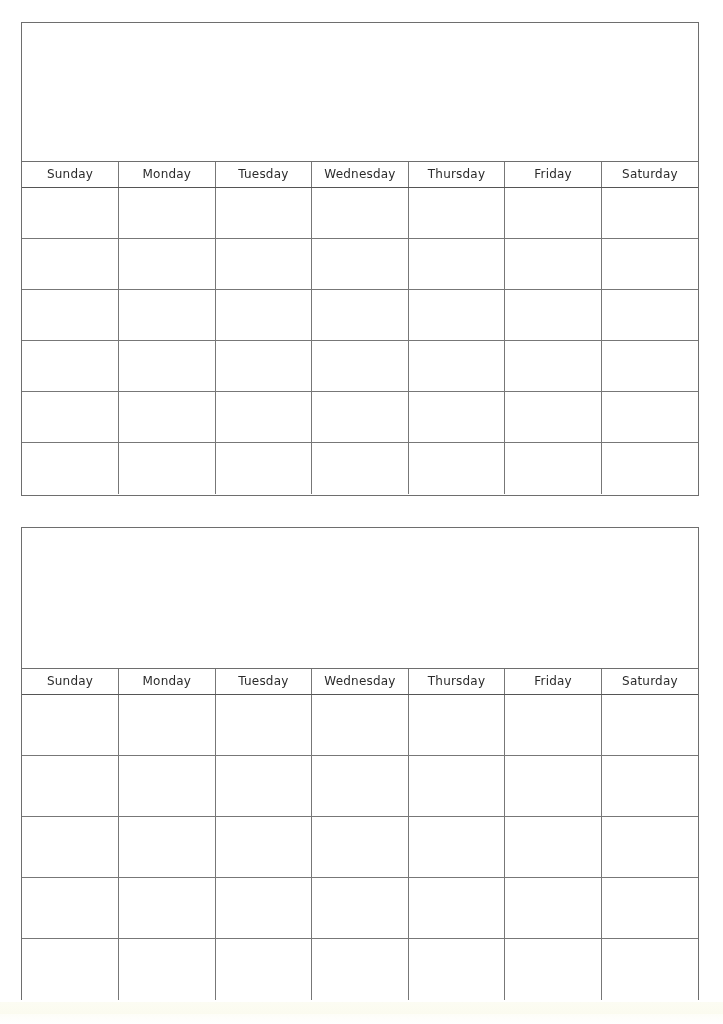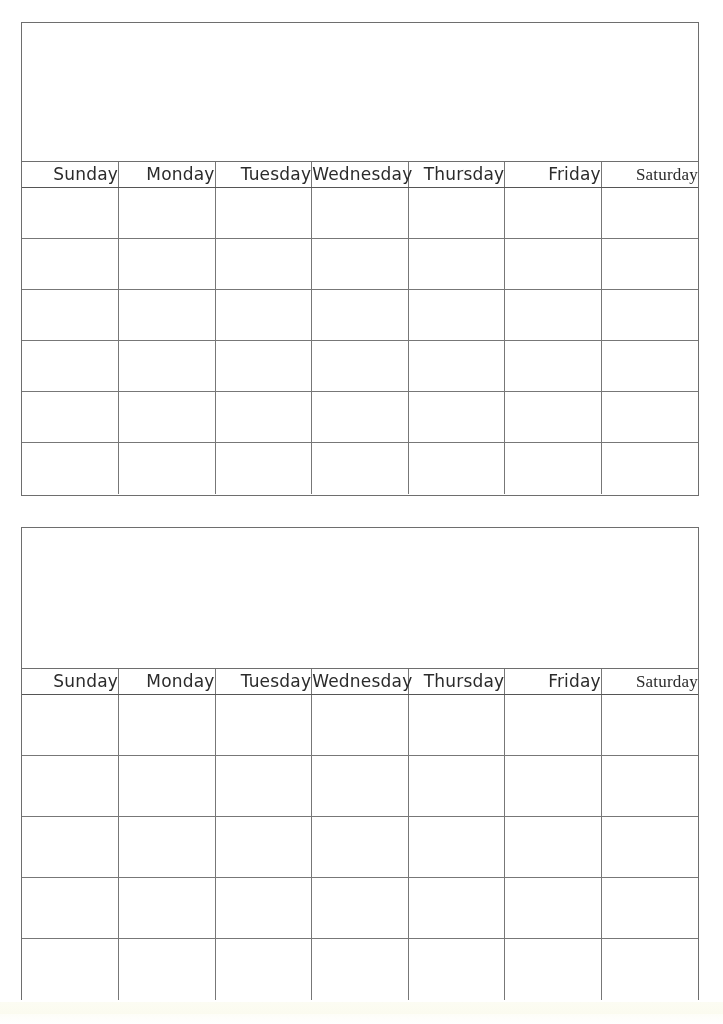--- a/index.html
+++ b/index.html
@@ -87,26 +87,25 @@
     display: table-cell;
     box-sizing: border-box;
     width: 14.2857%;
     border-right: 1px solid #777777;
     border-bottom: 1px solid #777777;
     background: #ffffff;
     vertical-align: middle;
   }
   .daycell:last-child, .dayhead:last-child {
     border-right: none;
-    font-family: Liberation Serif, serif;
   }
 
   .dayhead {
-    text-align: right;
-    font-size: 17px;
+    text-align: center;
+    font-size: 12px;
     color: #2b2b2b;
     height: 25px;
     line-height: 25px;
     letter-spacing: 0.2px;
     border-bottom: 1px solid #555555;
     white-space: nowrap;
   }
 
   #calendar-1 .daycell { height: 51px; }
   #calendar-2 .daycell { height: 61px; }

